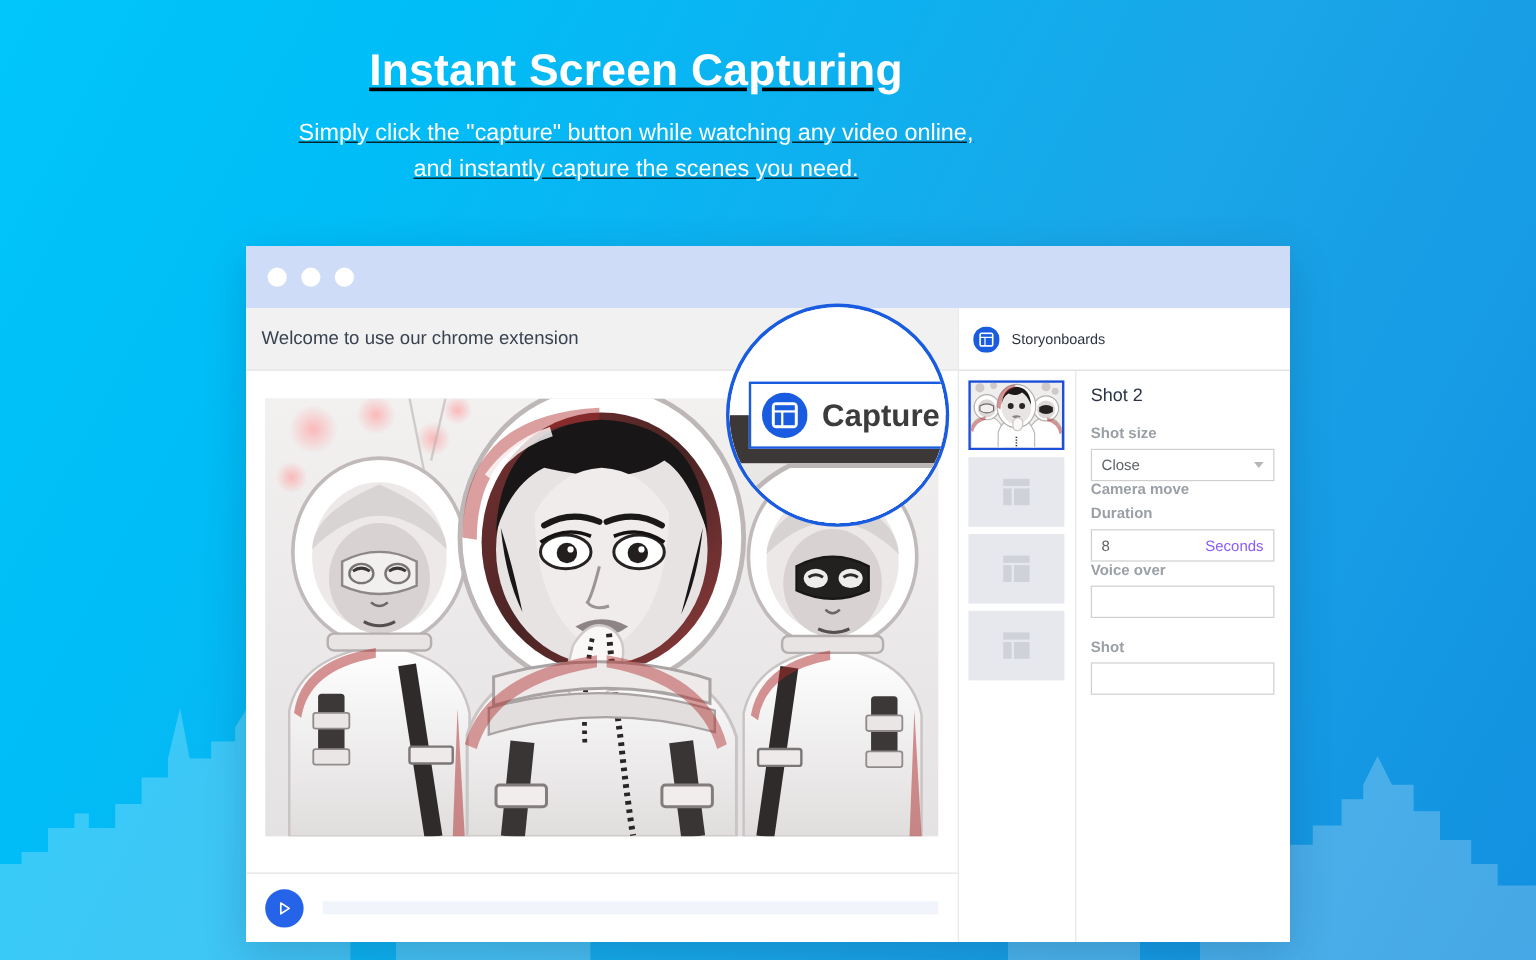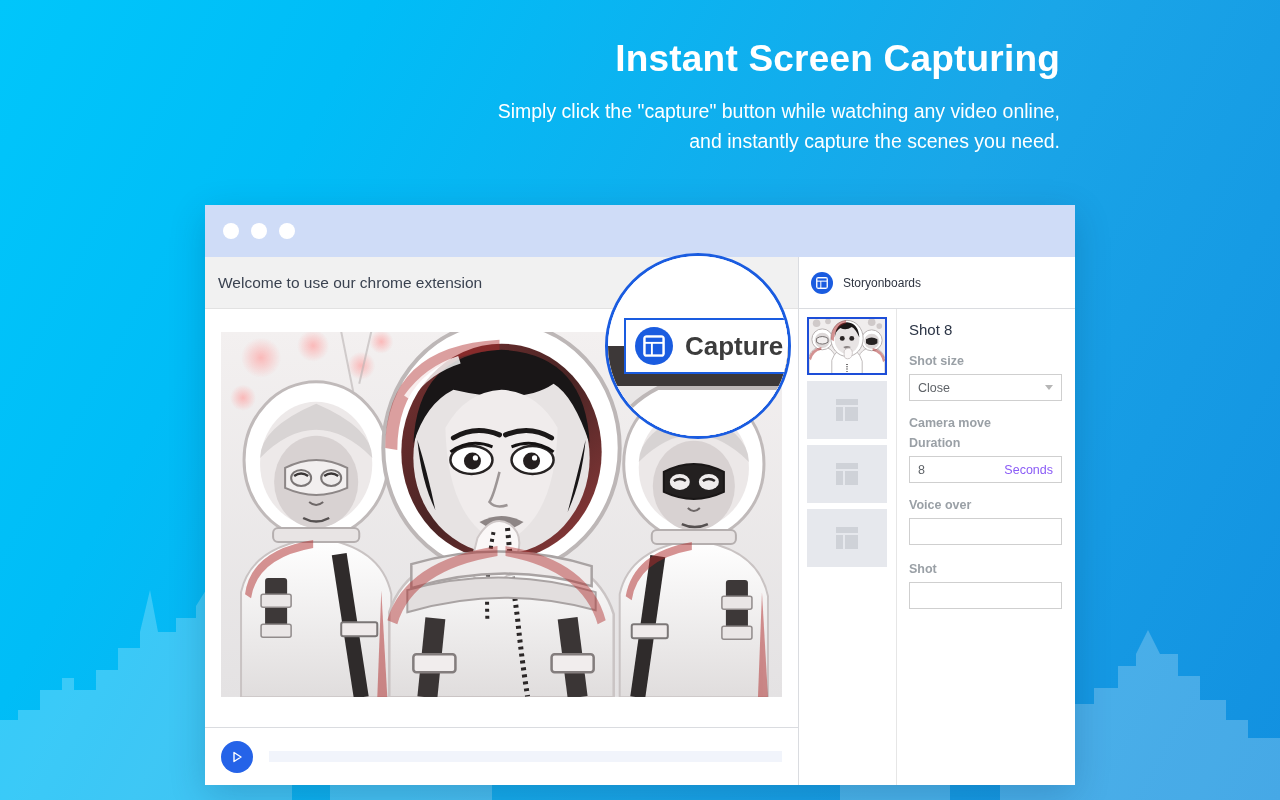--- a/index.html
+++ b/index.html
@@ -7,21 +7,21 @@
   body {
     font-family: "Liberation Sans", sans-serif;
     background: linear-gradient(118deg, #00c6fb 0%, #00bdf7 22%, #1aa6e8 62%, #1290e0 100%);
     position: relative;
   }
 
   
   .skyline { position: absolute; left: 0; bottom: 0; width: 1280px; height: 230px; opacity: .22; }
 
   
-  .hero { position: absolute; top: 0; left: 0; width: 1060px; text-align: right; z-index: 4; }
+  .hero { position: absolute; top: 0; left: 0; width: 1060px; text-align: center; z-index: 4; text-decoration: underline; }
   .hero-title {
     margin-top: 38px;
     font-size: 37px;
     font-weight: bold;
     color: #ffffff;
     letter-spacing: .2px;
   }
   .hero-sub {
     margin-top: 16px;
     font-size: 19.5px;
@@ -98,21 +98,21 @@
   }
   .thumb.sel { border: 2.5px solid #1d4ed8; background: #fff; padding: 0; }
   .thumb.sel svg { width: 100%; height: 100%; display: block; }
 
   .form { flex: 1; padding: 12px 13px 0 12px; }
   .shot-title { font-size: 15px; color: #2b3445; margin-bottom: 16px; }
   .flabel { font-size: 12.5px; color: #9aa0a6; margin-bottom: 6px; font-weight: bold; }
   .field {
     height: 27px; border: 1px solid #cfcfcf; background: #fff;
     display: flex; align-items: center; padding: 0 8px;
-    font-size: 12.5px; color: #5f6368; margin-bottom: 15px;
+    font-size: 12.5px; color: #5f6368; 
     position: relative;
   }
   .field .val { flex: 1; }
   .field .suffix { color: #8b5cf6; }
   .caret {
     width: 0; height: 0; border-left: 4.5px solid transparent;
     border-right: 4.5px solid transparent; border-top: 5.5px solid #b6b6b6;
   }
   .field.blank { margin-bottom: 17px; }
 
@@ -400,21 +400,21 @@
           <div class="thumb">
             <svg width="30" height="24" viewBox="0 0 30 24">
               <rect x="4" y="1" width="22" height="6" fill="#cfd2d8"></rect>
               <rect x="4" y="9" width="7" height="14" fill="#cfd2d8"></rect>
               <rect x="13" y="9" width="13" height="14" fill="#cfd2d8"></rect>
             </svg>
           </div>
         </div>
 
         <div class="form">
-          <div class="shot-title">Shot 8</div>
+          <div class="shot-title">Shot 2</div>
 
           <div class="flabel">Shot size</div>
           <div class="field">
             <span class="val">Close</span>
             <span class="caret"></span>
           </div>
 
           <div class="flabel">Camera move</div>
 
           <div class="flabel">Duration</div>

